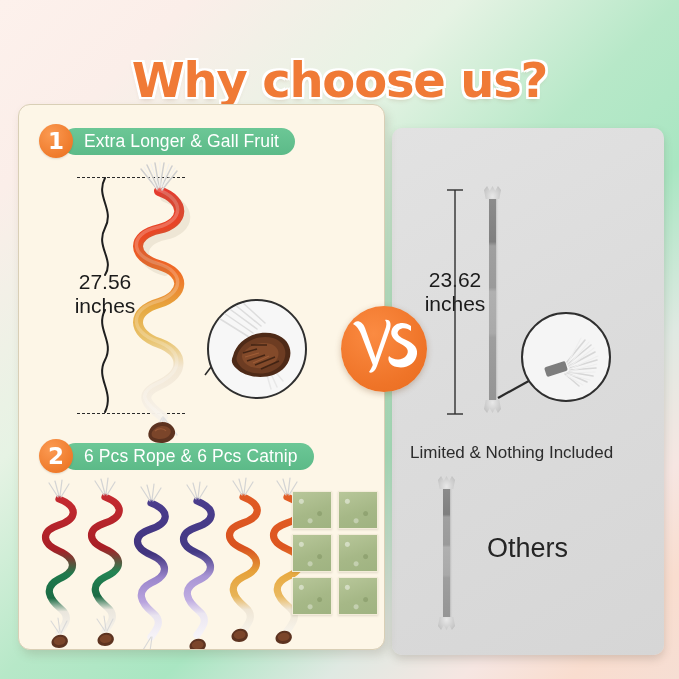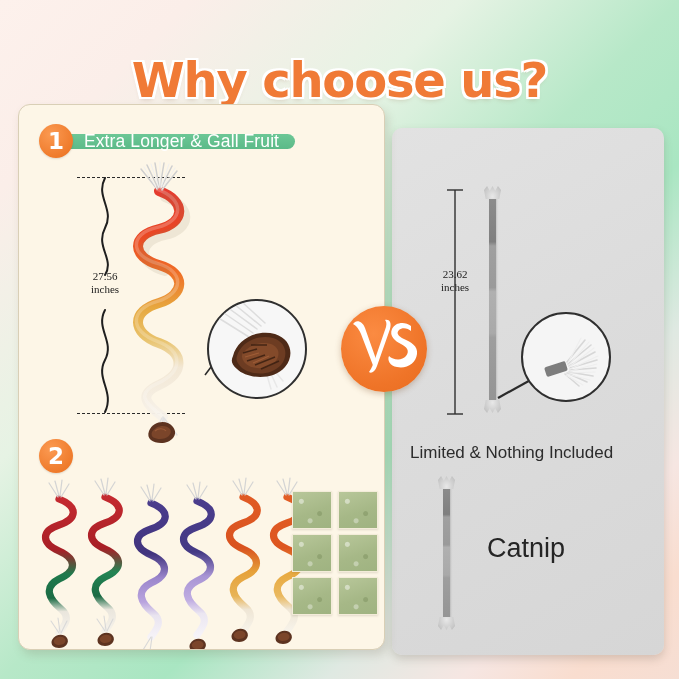--- a/index.html
+++ b/index.html
@@ -80,40 +80,40 @@
   .badge-num {
     width: 34px; height: 34px; border-radius: 50%;
     background: radial-gradient(circle at 35% 30%, #fb9a52, #ef7b2c 70%, #e56f22 100%);
     color: #fff; font-size: 23px; font-weight: bold;
     display: flex; align-items: center; justify-content: center;
     font-family: "DejaVu Sans", sans-serif;
     position: relative; z-index: 2;
     box-shadow: 0 1px 2px rgba(0,0,0,0.12);
   }
   .badge-pill {
-    height: 15px;
+    height: 27px;
     margin-left: -11px;
     padding: 0 16px 0 22px;
     background: linear-gradient(180deg,#6cc796,#5cba88);
     border-radius: 14px;
     color: #fff;
     font-size: 17.5px;
     display: flex; align-items: center;
     white-space: nowrap;
     letter-spacing: 0.1px;
   }
 
   
   .measure {
     position: absolute;
-    font-size: 11px;
+    font-size: 21px;
     color: #1b1b1b;
     text-align: center;
     line-height: 1.14;
-    font-family: Liberation Serif, serif;
+    font-family: Liberation Sans, sans-serif;
   }
 
   .gray-head {
     position: absolute;
     font-size: 17px;
     color: #2c2c2c;
     white-space: nowrap;
   }
 
   #others-label {
@@ -250,21 +250,21 @@
       </g>
     </svg>
   </div>
 
   <div class="gray-head" style="left:410px; top:443px;text-align:center;">Limited &amp; Nothing Included</div>
 
   <div class="gray-stick" style="left:443px; top:484px; height:138px;"></div>
   <div class="stick-tuft" style="left:438px; top:476px;"></div>
   <div class="stick-tuft" style="left:438px; top:617px; transform:rotate(180deg);"></div>
 
-  <div id="others-label">Catnip</div>
+  <div id="others-label">Others</div>
 
   <div id="left-panel">
 
     <div class="badge-row" style="left:20px; top:19px;">
       <div class="badge-num">1</div>
       <div class="badge-pill">Extra Longer &amp; Gall Fruit</div>
     </div>
 
     <div class="dash-h" style="left:58px; top:72px; width:108px;"></div>
     <div class="dash-h" style="left:58px; top:308px; width:108px;"></div>
@@ -366,20 +366,21 @@
         </g>
         <g stroke="#a9643c" stroke-width="1.1" fill="none" opacity="0.7">
           <path d="M36 56 L50 52"></path>
             <path d="M44 62 L60 55"></path>
         </g>
       </svg>
     </div>
 
     <div class="badge-row" style="left:20px; top:334px;">
       <div class="badge-num">2</div>
+      <div class="badge-pill">6 Pcs Rope &amp; 6 Pcs Catnip</div>
     </div>
 
     <svg class="svg-layer" width="367" height="546">
       <defs>
         <linearGradient id="r0" x1="0" y1="0" x2="0" y2="1">
           <stop offset="0%" stop-color="#c42a30"></stop>
             <stop offset="38%" stop-color="#a81f26"></stop>
           <stop offset="56%" stop-color="#1f7a4d"></stop>
             <stop offset="74%" stop-color="#1b6b44"></stop>
           <stop offset="84%" stop-color="#eae6dd"></stop>

